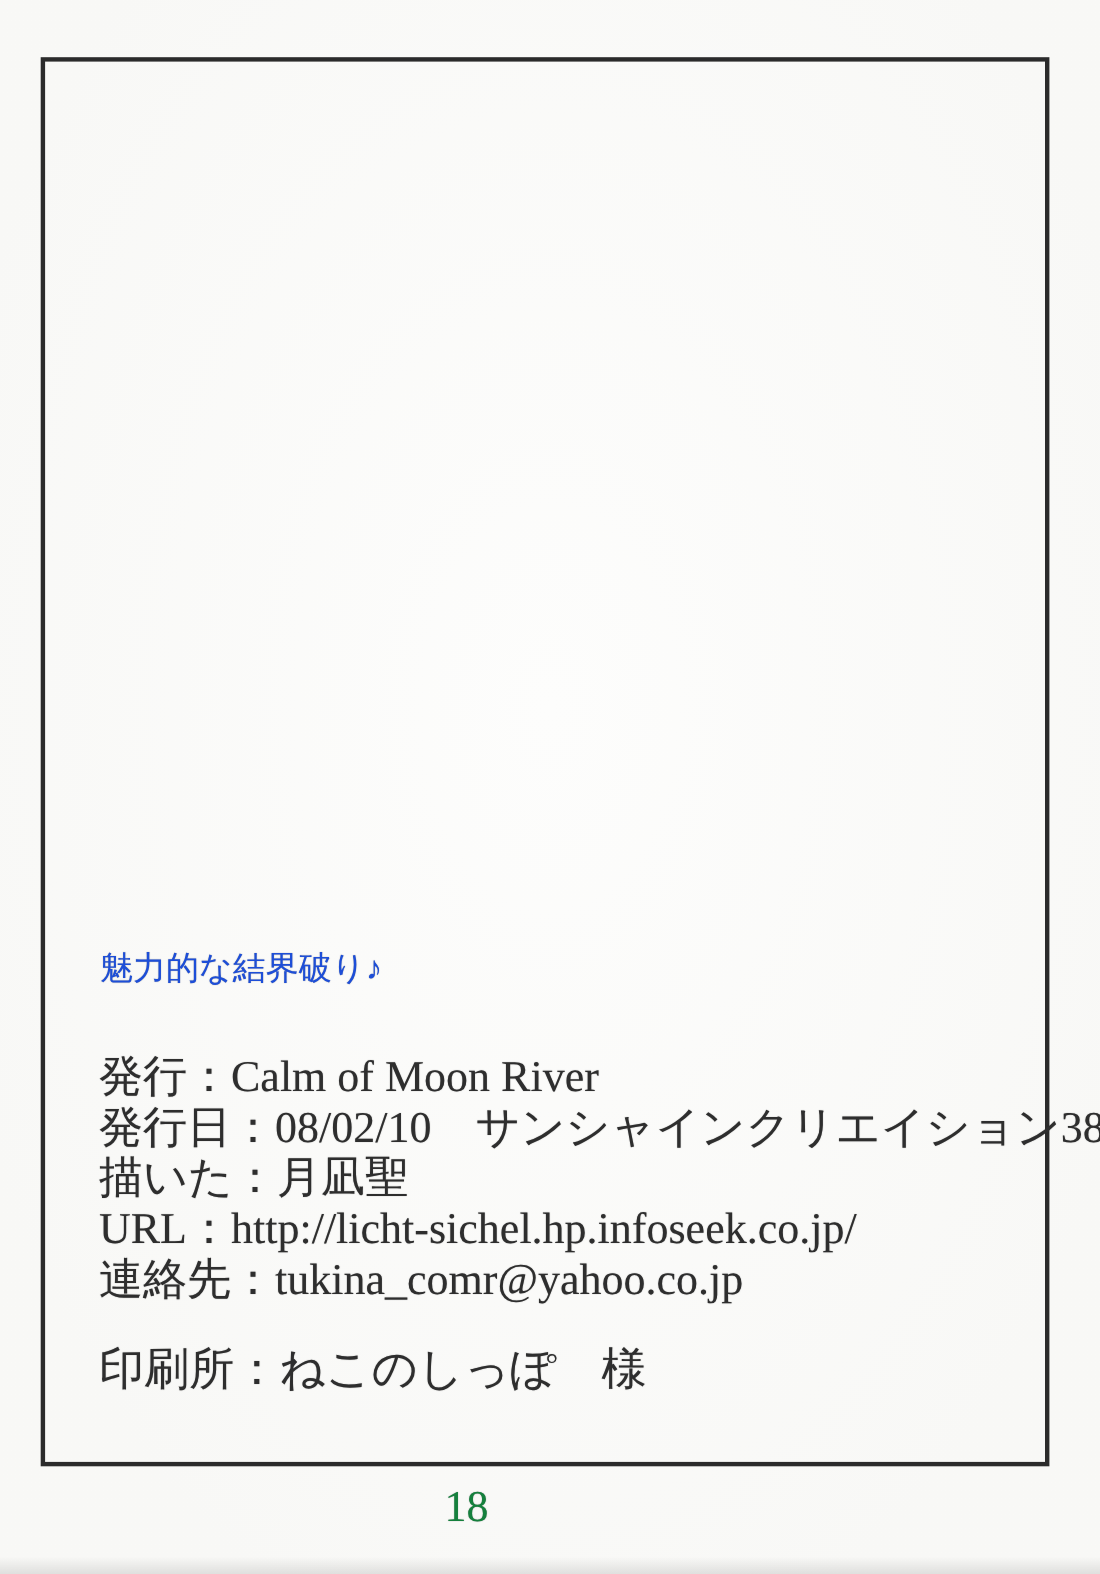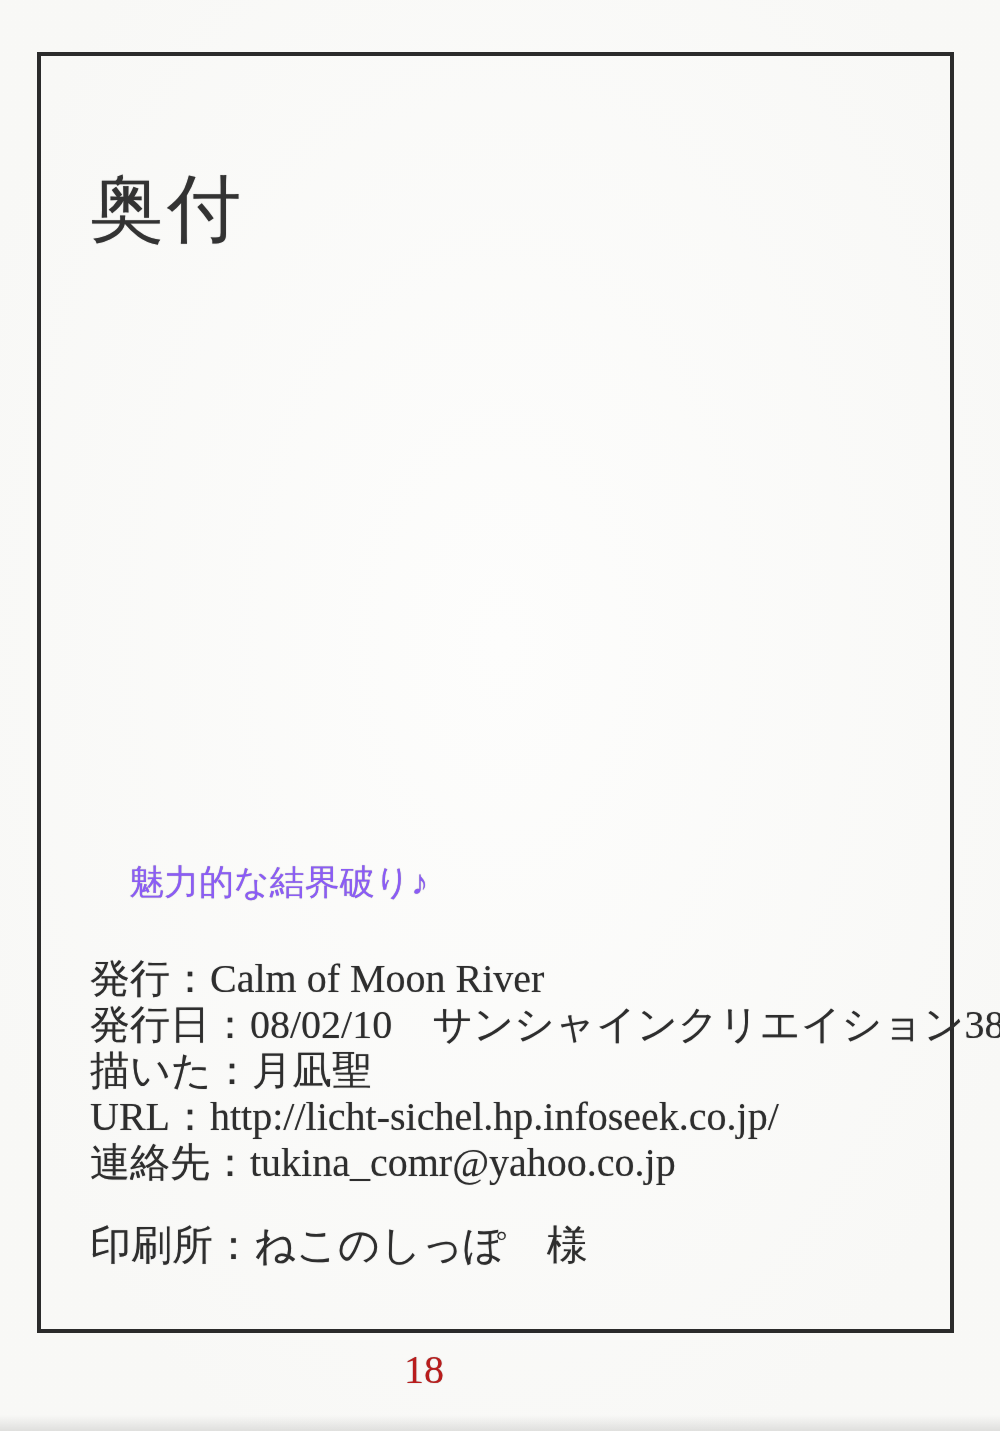--- a/index.html
+++ b/index.html
@@ -54,26 +54,25 @@
     font-weight: 500;
     letter-spacing: 3px;
     color: #333333;
     text-shadow: 0 0 1px rgba(60,60,60,0.55);
     white-space: nowrap;
   }
   .work-title {
     position: absolute;
     left: 91px;
     top: 864px;
-    font-size: 35px;
+    font-size: 30px;
     line-height: 1.1;
-    color: #8b5cf6;
+    color: #1d4ed8;
     text-shadow: 0 0 1px rgba(60,60,60,0.5);
     white-space: nowrap;
-    margin-left: 38px;
   }
   .info-block {
     position: absolute;
     left: 90px;
     top: 956px;
     font-size: 40px;
     line-height: 46px;
     color: #2e2e2e;
     text-shadow: 0 0 1px rgba(60,60,60,0.5);
     white-space: nowrap;
@@ -91,32 +90,31 @@
     font-family: Liberation Mono, monospace;
   }
   .page-number {
     position: absolute;
     left: 0;
     top: 1350px;
     width: 848px;
     text-align: center;
     font-size: 40px;
     line-height: 1;
-    color: #b91c1c;
+    color: #15803d;
     text-shadow: 0 0 1px rgba(60,60,60,0.5);
   }
 </style>
 </head>
 <body>
 
 <div class="page">
 
   <div class="frame"></div>
 
-  <div class="heading">奥付</div>
 
   <div class="work-title">魅力的な結界破り♪</div>
 
   <div class="info-block">
     <div class="info-line">発行：Calm of Moon River</div>
     <div class="info-line">発行日：08/02/10　サンシャインクリエイション38</div>
     <div class="info-line">描いた：月凪聖</div>
     <div class="info-line">URL：http://licht-sichel.hp.infoseek.co.jp/</div>
     <div class="info-line">連絡先：tukina_comr@yahoo.co.jp</div>
   </div>

